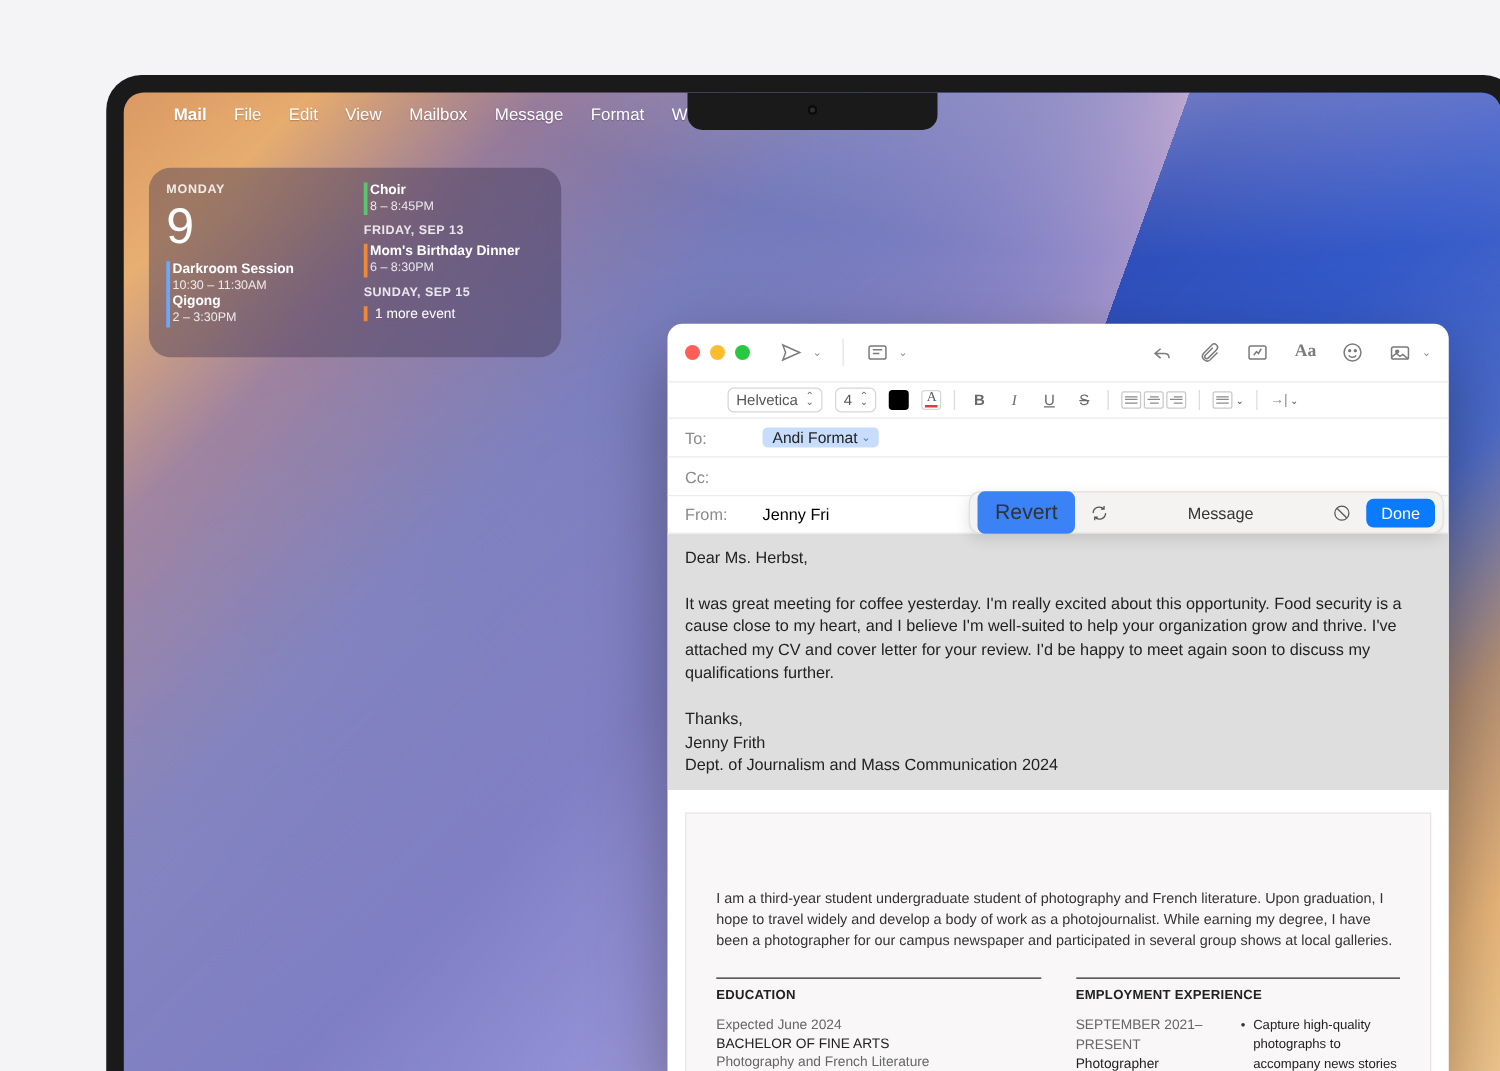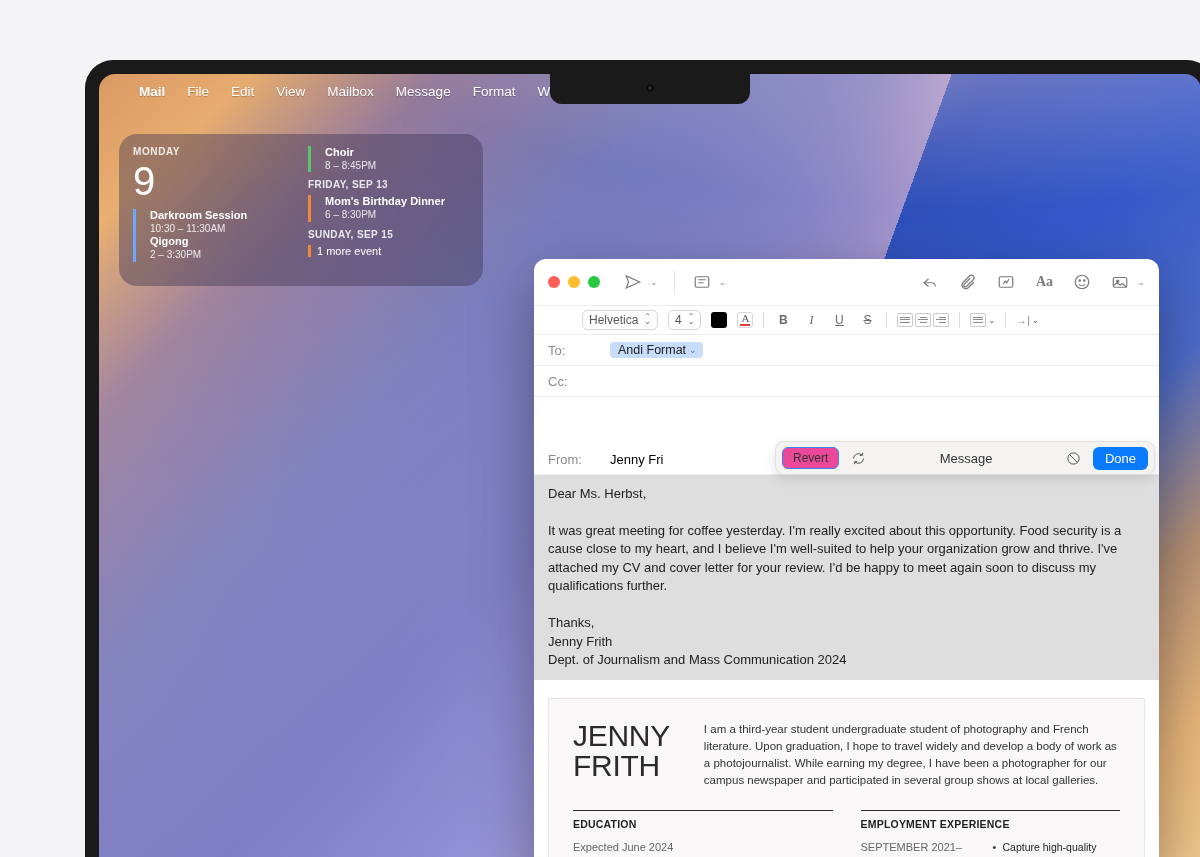--- a/index.html
+++ b/index.html
@@ -33,30 +33,30 @@
   display: flex; align-items: center; gap: 22px; padding: 0 18px;
   color: #fff; font-size: 13.5px; font-weight: 500; z-index: 40;
   text-shadow:0 1px 1px rgba(0,0,0,.25);
 }
 .apple-logo { font-size: 16px; }
 .menubar span { cursor: default; }
 .menubar .app-name{font-weight:700;}
 
 
 .cal-widget {
-  position: absolute; left: 20px; top: 60px; width: 364px; height: 152px;
+  position: absolute; left: 20px; top: 60px; width: 330px; height: 152px;
   background: rgba(60,50,80,.42); backdrop-filter: blur(18px);
   border-radius: 18px; color: #fff; padding: 12px 14px;
   display: grid; grid-template-columns: 1fr 1fr; gap: 0 14px; font-size: 11px;
 }
 .cal-left{display:flex;flex-direction:column;gap:6px;}
 .cal-right{display:flex;flex-direction:column;gap:5px;}
 .cal-day { font-size: 10px; letter-spacing: .06em; opacity: .85; font-weight:600;}
 .cal-date { font-size: 40px; font-weight: 300; line-height: .9; margin-bottom:4px;}
-.cal-event { border-left: 3px solid; padding-left: 14px; line-height:1.25;}
+.cal-event { border-left: 3px solid; padding-left: 2px; line-height:1.25;}
 .cal-event .t { font-weight: 600; font-size:11px;}
 .cal-event .s { font-size: 10px; opacity: .85; text-transform:uppercase;}
 .cal-head { font-size: 10px; letter-spacing:.04em; font-weight:700; opacity:.85; margin-top:2px;}
 .more-ev{border-left:3px solid #f08936;padding-left:6px;font-size:11px;}
 
 
 .mail {
   position: absolute; left: 435px; top: 185px; width: 625px; height: 610px;
   background: #fff; border-radius: 12px; box-shadow: 0 24px 60px rgba(0,0,0,.35);
   display: flex; flex-direction: column; overflow: hidden;
@@ -84,44 +84,44 @@
 .swatch-red::after{content:"";position:absolute;left:2px;bottom:1px;width:10px;height:2px;background:#e23b3b;}
 .swatch-red span{position:absolute;left:3px;top:-1px;font-size:11px;font-family:serif;}
 .fb-btn{width:18px;text-align:center;color:#6a6a6e;}
 .fb-group{display:flex;gap:2px;align-items:center;}
 .fb-group .box{width:16px;height:14px;border:1px solid #c9c9cd;border-radius:2px;display:flex;flex-direction:column;justify-content:space-around;padding:2px;}
 .fb-group .box i{height:1px;background:#8a8a8e;display:block;}
 .vsep{width:1px;height:16px;background:#dcdcdf;}
 
 .fields{border-bottom:1px solid #ececee;}
 .field{display:flex;align-items:center;padding:7px 14px;border-bottom:1px solid #ececee;font-size:13px;}
-.field:last-child{border-bottom:none;margin-top:48px;}
+.field:last-child{border-bottom:none;}
 .field-label{width:62px;color:#8a8a8f;}
 .pill{background:#c8dcfb;border-radius:4px;padding:1px 6px 1px 8px;font-size:12.5px;color:#222;display:inline-flex;align-items:center;gap:3px;}
 .pill .pc{font-size:9px;color:#4971c7;}
 .from-row{position:relative;}
 
 .rewrite-bar{
   position:absolute; right:4px; top:-4px; height:34px; width:380px;
   background:#f4f3f2; border:1px solid #e1e0de; border-radius:9px;
   display:flex;align-items:center;gap:10px;padding:0 6px 0 6px;
   box-shadow:0 4px 12px rgba(0,0,0,.12);
 }
-.revert-btn{background:#ec4899;border:1px solid #3b82f6;border-radius:6px;padding:3px 10px;font-size:12px;color:#333;}
+.revert-btn{background:#3b82f6;border:4px solid #3b82f6;border-radius:6px;padding:3px 10px;font-size:17px;color:#333;}
 .rw-icon{width:18px;height:18px;color:#555;display:flex;align-items:center;justify-content:center;}
 .rw-icon svg{width:15px;height:15px;stroke:currentColor;fill:none;stroke-width:1.6;}
 .rw-title{flex:1;text-align:center;font-size:13px;color:#333;}
 .done-btn{background:#0a7aff;color:#fff;border:none;border-radius:6px;padding:4px 12px;font-size:13px;font-weight:500;}
 
 .body-area{flex:1;overflow:hidden;font-size:13px;color:#222;line-height:1.42;}
 .msg-text{background:#dedede;padding:10px 14px;white-space:pre-wrap;}
 .attachment{margin:18px 14px 0;border:1px solid #e8e6e8;background:#f9f7f8;padding:22px 24px;}
 .att-head{display:flex;gap:34px;padding-bottom:20px;}
 .att-name{font-size:30px;font-weight:300;letter-spacing:-.01em;line-height:1.02;color:#2a2a2a;white-space:pre-line;}
-.att-intro{font-size:11.5px;line-height:1.5;color:#333;flex:1;}
+.att-intro{font-size:11.5px;line-height:1.5;color:#333;flex:1;margin-top:38px;}
 .att-cols{display:grid;grid-template-columns:1fr 1fr;gap:28px;font-size:11px;}
 .att-col{border-top:1.5px solid #2a2a2a;padding-top:6px;}
 .att-col h4{font-size:10.5px;font-weight:700;letter-spacing:.02em;margin-bottom:9px;}
 .edu-item{margin-bottom:10px;line-height:1.35;}
 .edu-item .muted{color:#666;}
 .expcol{display:grid;grid-template-columns:120px 1fr;gap:12px;}
 .exp-left{line-height:1.4;}
 .exp-left .muted{color:#666;}
 .bullets{list-style:none;font-size:10.5px;line-height:1.45;}
 .bullets li{position:relative;padding-left:10px;margin-bottom:2px;}
@@ -325,22 +325,20 @@
         <div class="msg-text">Dear Ms. Herbst,
 
 It was great meeting for coffee yesterday. I'm really excited about this opportunity. Food security is a cause close to my heart, and I believe I'm well-suited to help your organization grow and thrive. I've attached my CV and cover letter for your review. I'd be happy to meet again soon to discuss my qualifications further.
 
 Thanks,
 Jenny Frith
 Dept. of Journalism and Mass Communication 2024</div>
 
         <div class="attachment">
           <div class="att-head">
-            <div class="att-name">JENNY
-FRITH</div>
             <div class="att-intro">I am a third-year student undergraduate student of photography and French literature. Upon graduation, I hope to travel widely and develop a body of work as a photojournalist. While earning my degree, I have been a photographer for our campus newspaper and participated in several group shows at local galleries.</div>
           </div>
           <div class="att-cols">
             <div class="att-col">
               <h4>EDUCATION</h4>
               <div id="edu">
                   <div class="edu-item">
                     <div class="muted">Expected June 2024</div>
                     <div>BACHELOR OF FINE ARTS</div>
                     <div class="muted">Photography and French Literature</div>

